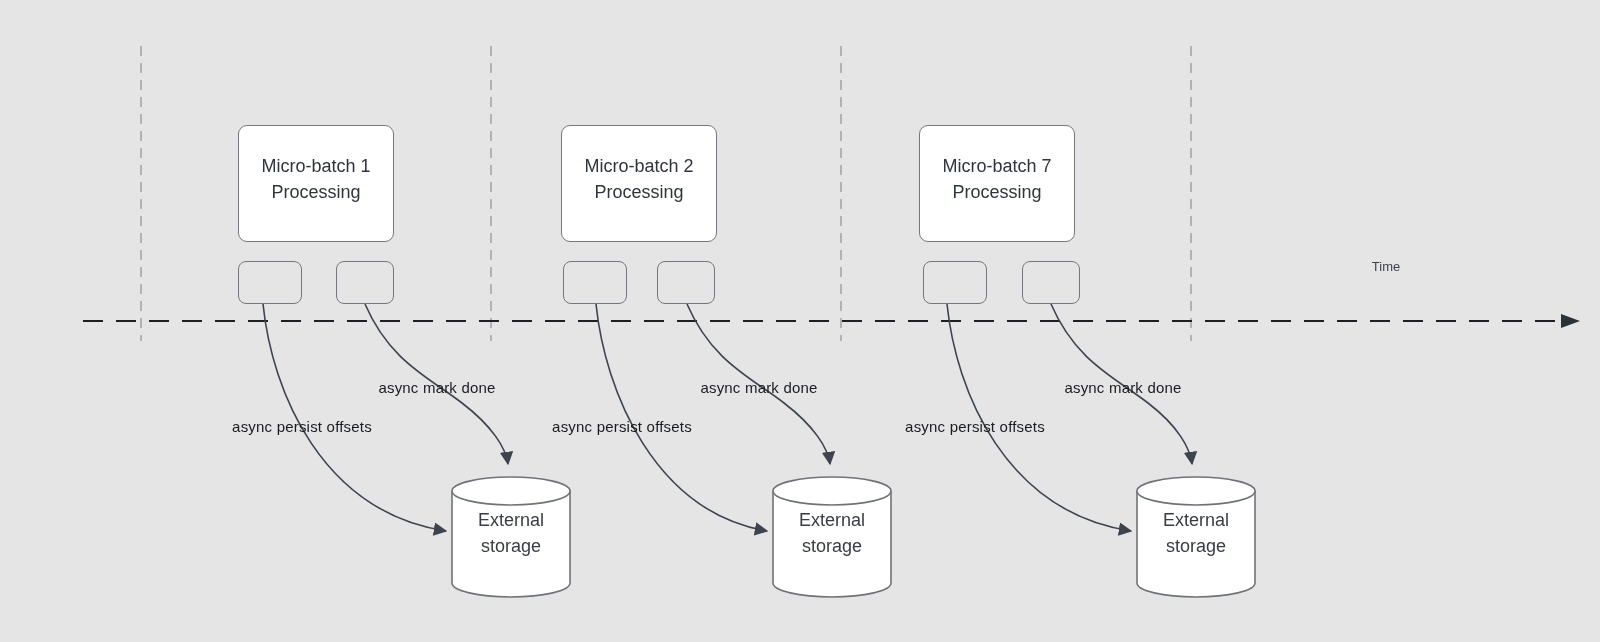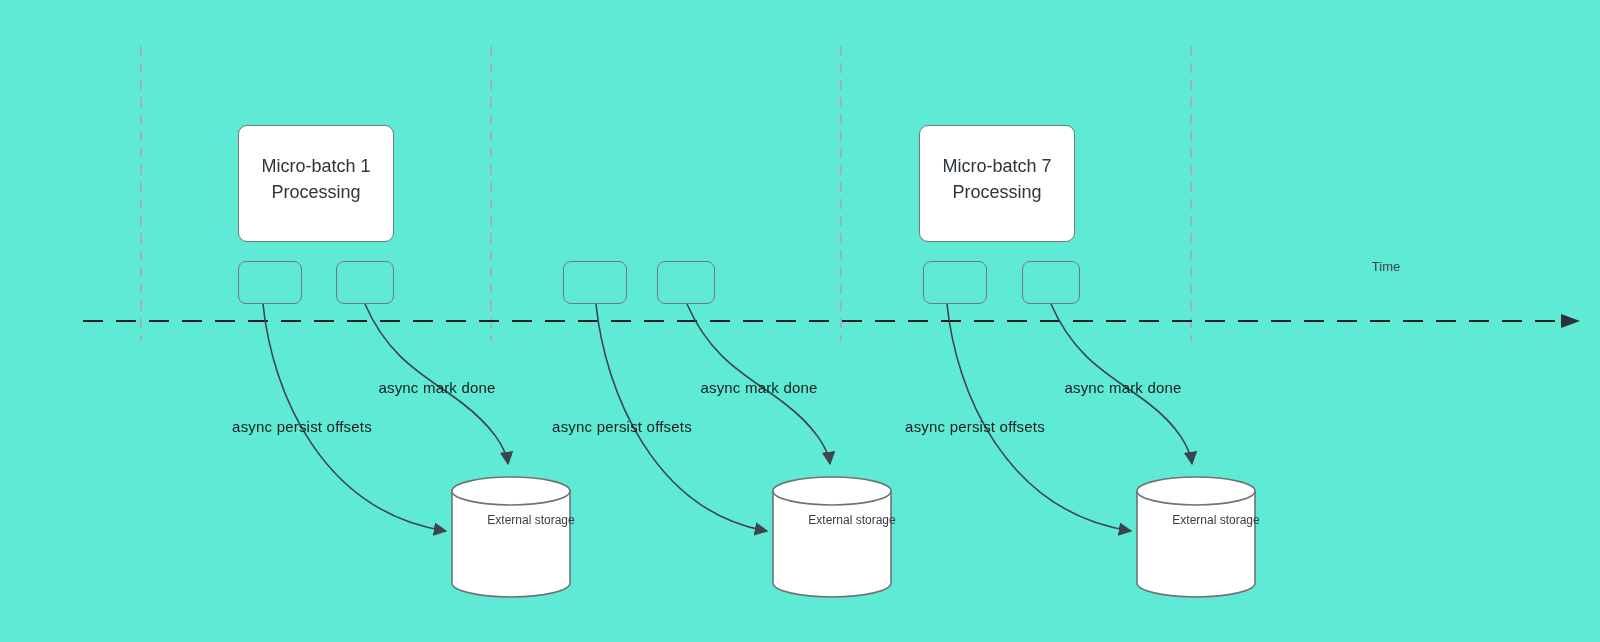--- a/index.html
+++ b/index.html
@@ -5,21 +5,21 @@
   html, body {
     margin: 0;
     padding: 0;
     background: #ffffff;
     font-family: "Liberation Sans", sans-serif;
   }
   .canvas {
     position: relative;
     width: 1600px;
     height: 642px;
-    background: #5eead4;
+    background: #e5e5e5;
     overflow: hidden;
   }
   .layer {
     position: absolute;
     left: 0;
     top: 0;
     width: 1600px;
     height: 642px;
   }
 
@@ -62,25 +62,24 @@
     white-space: nowrap;
     font-size: 15px;
     font-weight: normal;
     letter-spacing: 0.2px;
     color: #191b1f;
   }
   .storage-label {
     position: absolute;
     top: 507px;
     width: 118px;
-    font-size: 12px;
+    font-size: 18px;
     line-height: 26px;
     color: #383d44;
     text-align: center;
-    margin-left: 20px;
   }
   .time-label {
     position: absolute;
     top: 259px;
     transform: translateX(-50%);
     font-size: 13px;
     color: #3d4248;
   }
 </style>
 </head>
@@ -128,20 +127,23 @@
 
   <div class="batch-box" style="left:238px">
     <div class="label">Micro-batch 1 Processing</div>
   </div>
   <div class="task-box left" style="left:238px"></div>
   <div class="task-box right" style="left:336px"></div>
   <div class="arrow-label" style="left:302px; top:418px">async persist offsets</div>
   <div class="arrow-label" style="left:437px; top:379px">async mark done</div>
   <div class="storage-label" style="left:452px">External storage</div>
 
+  <div class="batch-box" style="left:561px">
+    <div class="label">Micro-batch 2 Processing</div>
+  </div>
   <div class="task-box left" style="left:563px"></div>
   <div class="task-box right" style="left:657px"></div>
   <div class="arrow-label" style="left:622px; top:418px">async persist offsets</div>
   <div class="arrow-label" style="left:759px; top:379px">async mark done</div>
   <div class="storage-label" style="left:773px">External storage</div>
 
   <div class="batch-box" style="left:919px">
     <div class="label">Micro-batch 7 Processing</div>
   </div>
   <div class="task-box left" style="left:923px"></div>

